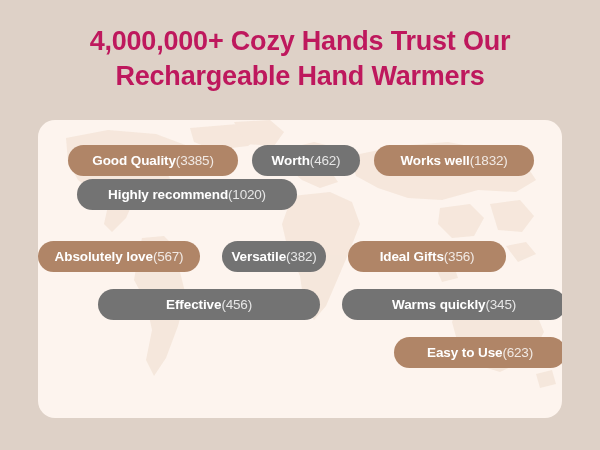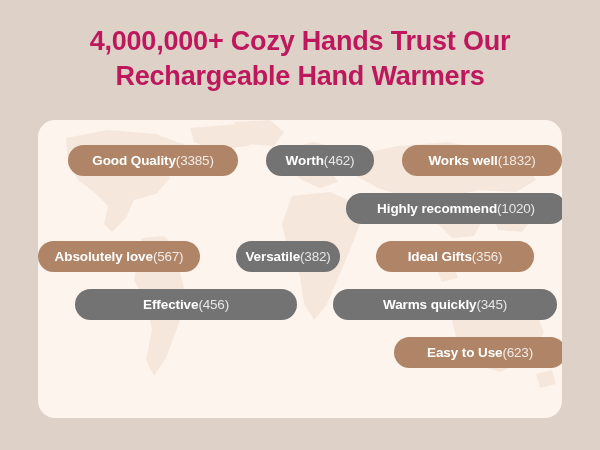--- a/index.html
+++ b/index.html
@@ -62,27 +62,26 @@
     height: 298px;
   }
 
   .tag-row {
     position: absolute;
     left: 0;
     width: 528px;
     height: 31px;
     display: flex;
     align-items: center;
-    gap: 14px;
   }
 
   .tag-row.r0 { top: 25px;  justify-content: flex-start; padding-left: 30px; }
-  .tag-row.r1 { top: 73px;  justify-content: flex-end; padding-left: 30px; }
+  .tag-row.r1 { top: 59px;  justify-content: flex-start; padding-left: 30px; margin-left: 9px; }
   .tag-row.r2 { top: 121px; justify-content: flex-start; }
-  .tag-row.r3 { top: 169px; justify-content: center; padding-left: 28px; }
+  .tag-row.r3 { top: 169px; justify-content: flex-end; padding-left: 28px; }
   .tag-row.r4 { top: 217px; justify-content: flex-end; padding-left: 30px; }
 
   .tag {
     height: 31px;
     border-radius: 16px;
     display: inline-flex;
     align-items: center;
     justify-content: center;
     white-space: nowrap;
     font-size: 13.5px;

